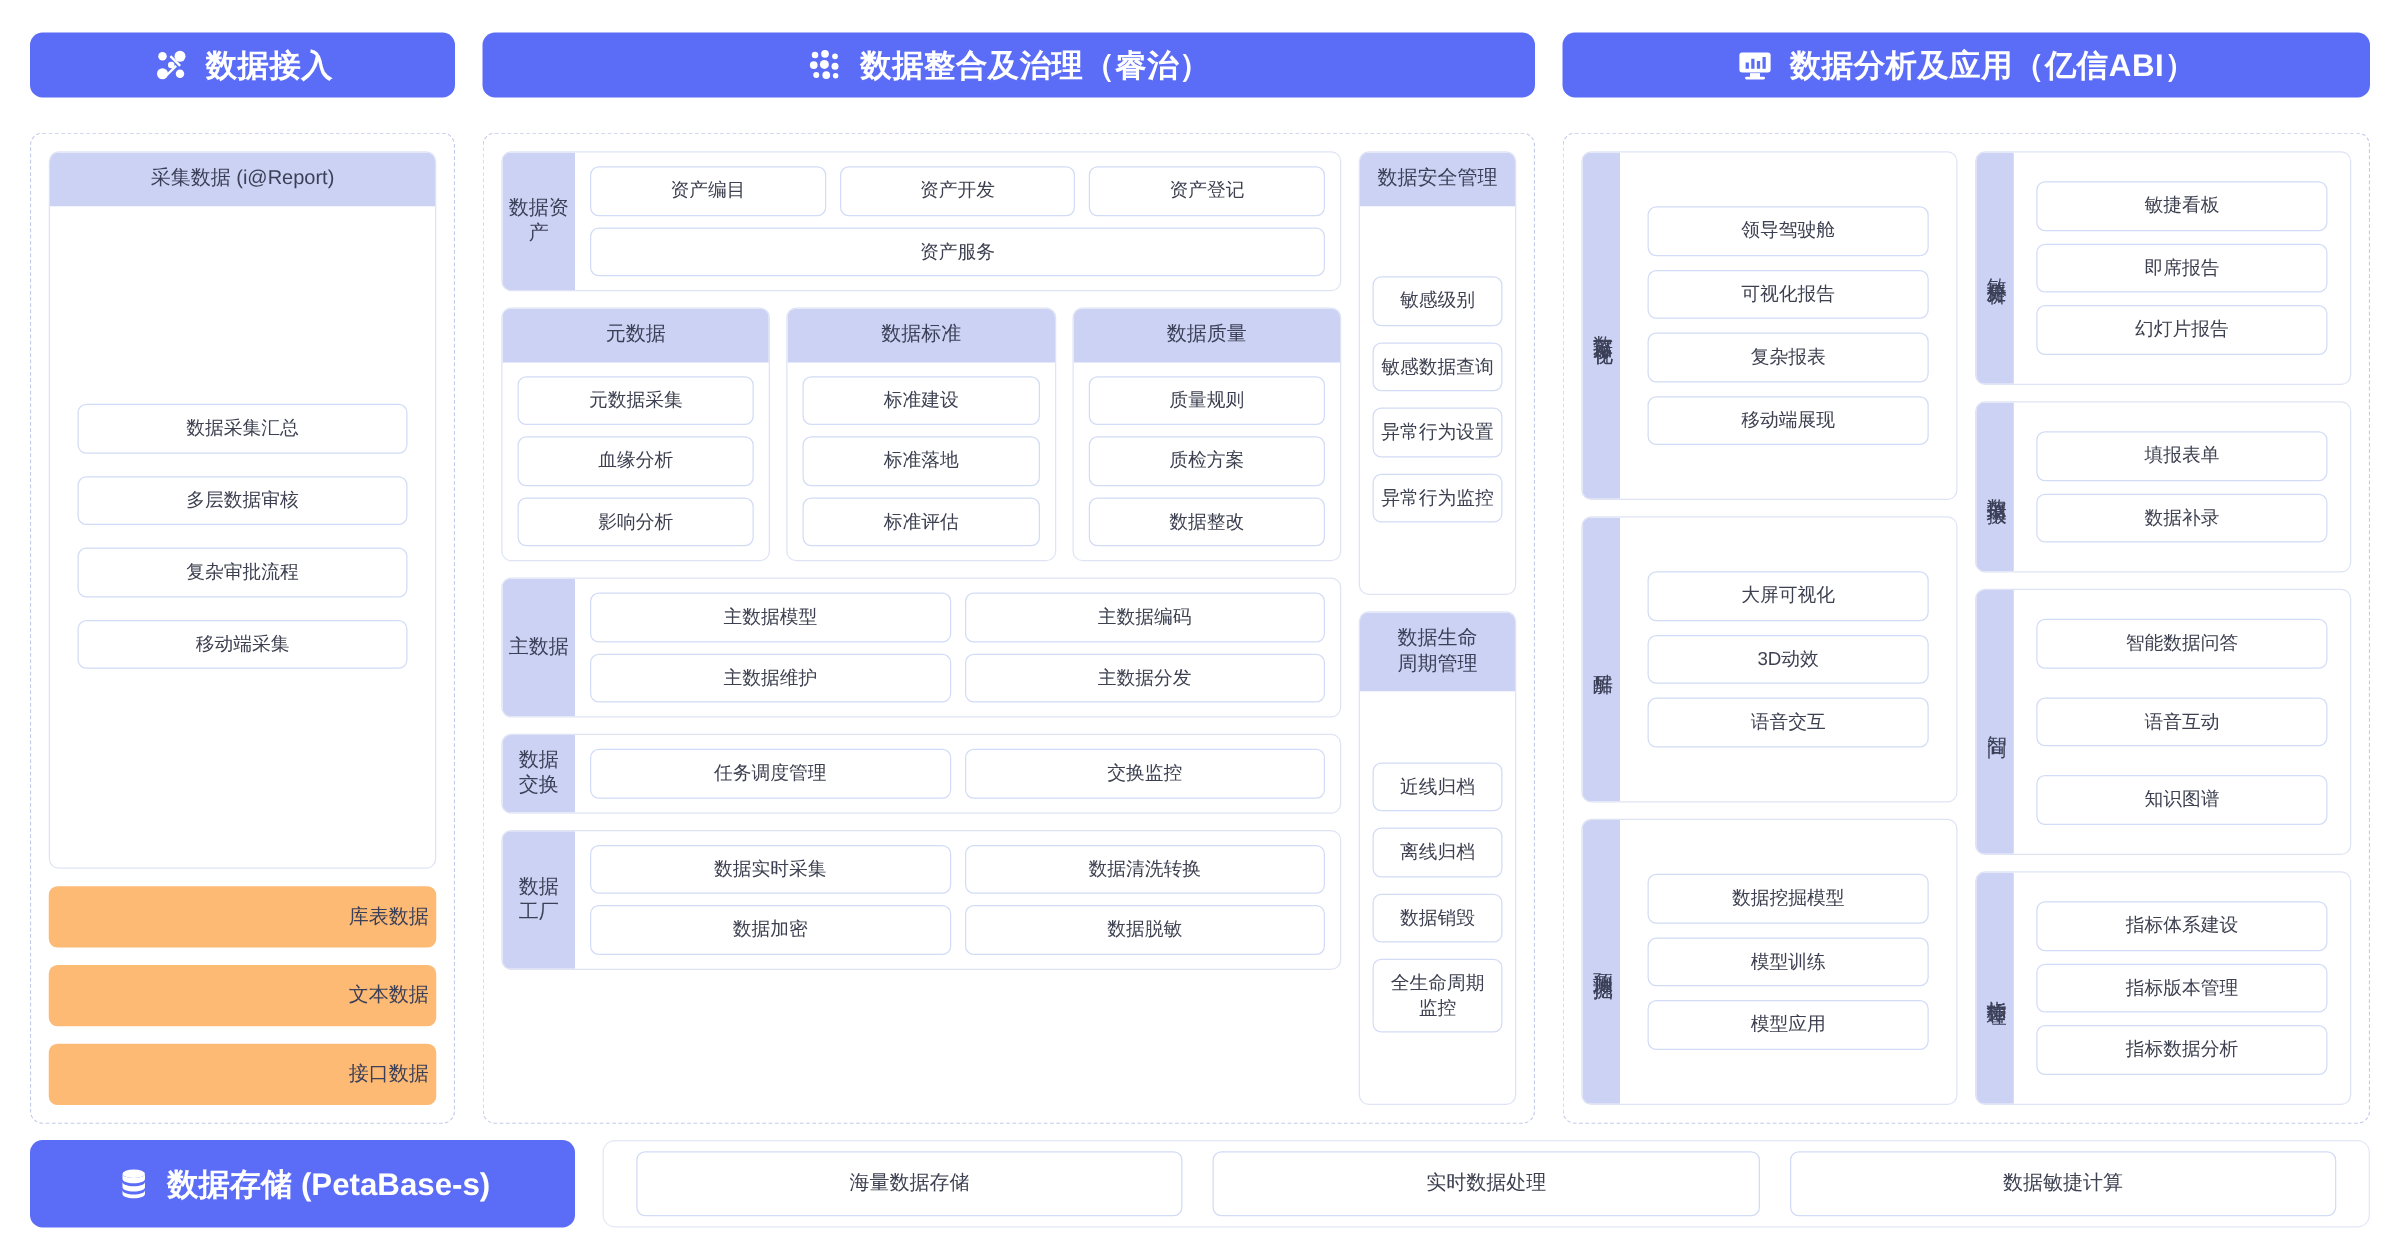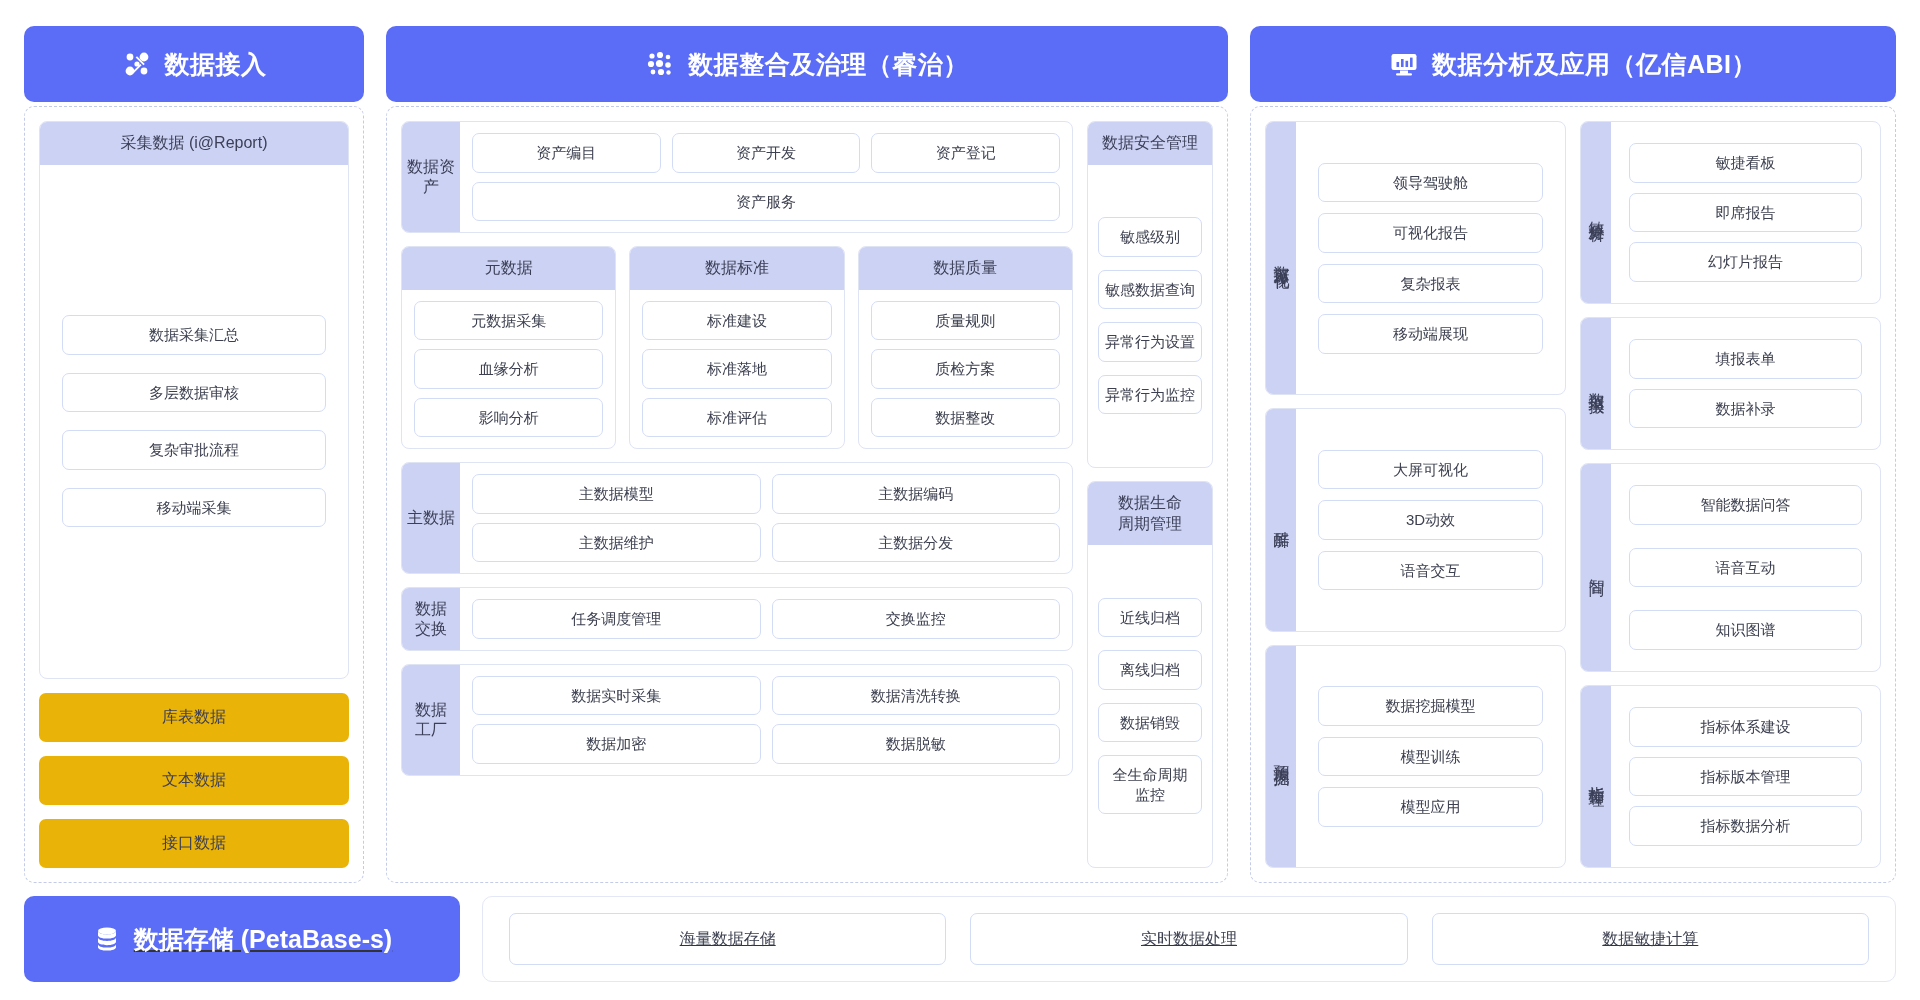--- a/index.html
+++ b/index.html
@@ -32,21 +32,21 @@
     background: #5b6cf7;
     border-radius: 10px;
     color: #fff;
     display: flex;
     align-items: center;
     justify-content: center;
     gap: 13px;
     font-size: 25px;
     font-weight: 700;
     letter-spacing: 0.5px;
-    height: 76px;
+    height: 52px;
   }
   .ph-access   { flex: 0 0 340px; }
   .ph-govern   { flex: 0 0 842px; }
   .ph-analysis { flex: 1 1 auto; }
   .ph-icon {
     width: 30px; height: 30px;
     display: inline-flex;
     align-items: center;
     justify-content: center;
   }
@@ -108,24 +108,24 @@
     font-size: 15px;
     text-align: center;
     padding: 9px 6px;
     line-height: 1.3;
     white-space: nowrap;
   }
   .chip.two-line { white-space: normal; }
 
   
   .lav-bar {
-    background: #eab308;
+    background: #fdba74;
     color: #3b3f57;
     font-size: 16px;
-    text-align: center;
+    text-align: right;
     border-radius: 7px;
     padding: 14px 6px;
   }
 
   
   .slcard {
     border: 1px solid #dfe4f5;
     border-radius: 8px;
     display: flex;
     overflow: hidden;
@@ -194,23 +194,22 @@
     gap: 13px;
     min-width: 0;
   }
   .analysis-col > .slcard { flex: 1 1 auto; }
 
   
   .storage-row {
     display: flex;
     gap: 22px;
     margin-top: 13px;
-    height: 86px;
+    height: 70px;
     flex: 0 0 auto;
-    text-decoration: underline;
   }
   .storage-head {
     flex: 0 0 436px;
     background: #5b6cf7;
     color: #fff;
     border-radius: 10px;
     display: flex;
     align-items: center;
     justify-content: center;
     gap: 12px;

